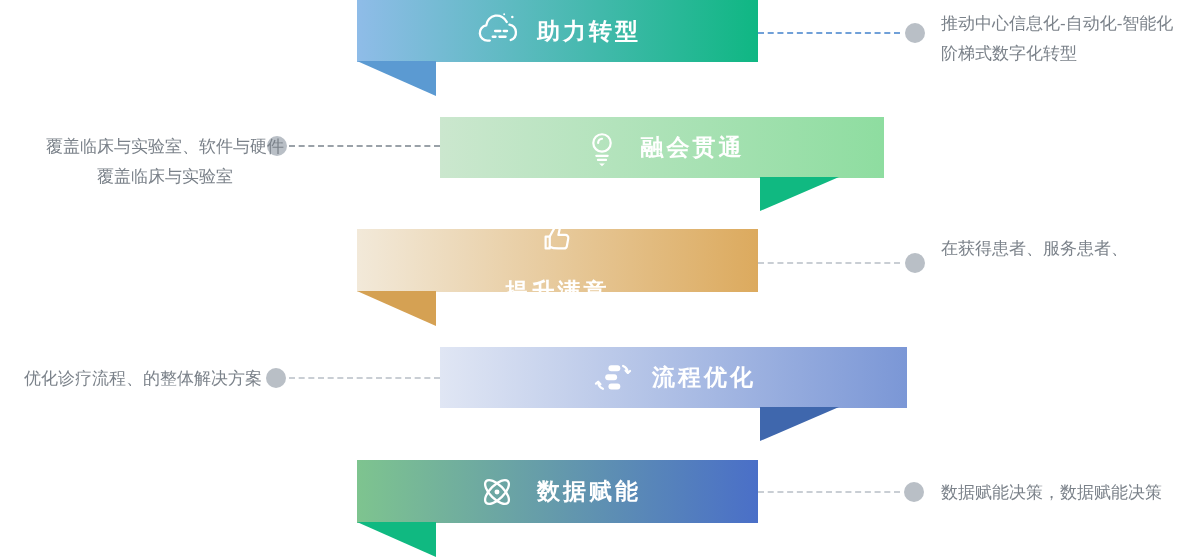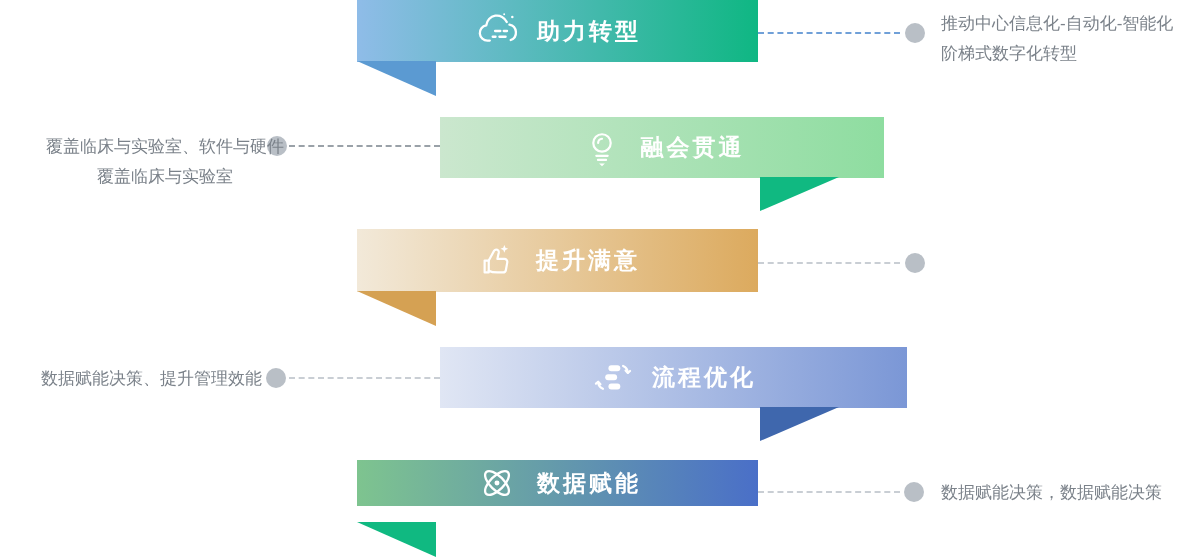--- a/index.html
+++ b/index.html
@@ -29,33 +29,33 @@
   .r0 .dash{left:758px;top:32px;width:142px;}
   .r0 .dot{left:905px;top:23px;}
   .r0 .note{left:941px;top:9px;text-align:left;}
 
   .r1 .banner{left:440px;top:117px;width:444px;height:61px;}
   .r1 .fold{left:760px;top:177px;}
   .r1 .dash{left:289px;top:145px;width:151px;}
   .r1 .dot{left:267px;top:136px;}
   .r1 .note{left:0;top:132px;width:262px;text-align:center;margin-left:34px;}
 
-  .r2 .banner{left:357px;top:229px;width:401px;height:63px;}
+  .r2 .banner{left:357px;top:229px;width:401px;height:63px;flex-direction:column;}
   .r2 .fold{left:357px;top:291px;}
   .r2 .dash{left:758px;top:262px;width:142px;}
   .r2 .dot{left:905px;top:253px;}
   .r2 .note{left:941px;top:234px;text-align:left;}
 
   .r3 .banner{left:440px;top:347px;width:467px;height:61px;}
   .r3 .fold{left:760px;top:407px;}
   .r3 .dash{left:289px;top:377px;width:151px;}
   .r3 .dot{left:266px;top:368px;}
   .r3 .note{left:0;top:368px;width:262px;text-align:right;line-height:22px;}
 
-  .r4 .banner{left:357px;top:460px;width:401px;height:46px;}
+  .r4 .banner{left:357px;top:460px;width:401px;height:63px;}
   .r4 .fold{left:357px;top:522px;}
   .r4 .dash{left:758px;top:491px;width:142px;}
   .r4 .dot{left:904px;top:482px;}
   .r4 .note{left:941px;top:482px;text-align:left;line-height:22px;}
 </style>
 </head>
 <body>
 
 <div class="stage">
 
@@ -120,20 +120,21 @@
         </svg>
       </span>
       <span class="label">提升满意</span>
     </div>
     <svg class="fold" viewBox="0 0 79 35">
         <polygon points="0,0 79,0 79,35"></polygon>
       </svg>
     <div class="dash"></div>
     <div class="dot"></div>
     <div class="note">
+      <div>在获得患者、服务患者、</div>
     </div>
   </div>
 
   <div class="row r3" style="--g1: #E0E6F4; --g2: #7B97D6; --fold: #3F67AD; --line: #C9CED4;">
     <div class="banner">
       <span class="icon">
         <svg width="44" height="44" viewBox="0 0 48 48" fill="none" stroke="#fff" stroke-width="2.4" stroke-linecap="round" stroke-linejoin="round">
           <rect x="19" y="10" width="13" height="6.5" rx="3.2" fill="#fff" stroke="none"></rect>
           <rect x="15.5" y="20" width="13" height="6.5" rx="3.2" fill="#fff" stroke="none"></rect>
           <rect x="19" y="30" width="13" height="6.5" rx="3.2" fill="#fff" stroke="none"></rect>
@@ -144,21 +145,21 @@
         </svg>
       </span>
       <span class="label">流程优化</span>
     </div>
     <svg class="fold" viewBox="0 0 79 35">
         <polygon points="0,0 79,0 0,34"></polygon>
       </svg>
     <div class="dash"></div>
     <div class="dot"></div>
     <div class="note">
-      <div>数据赋能决策、提升管理效能</div>
+      <div>优化诊疗流程、的整体解决方案</div>
     </div>
   </div>
 
   <div class="row r4" style="--g1: #7EC48F; --g2: #4A6FC8; --fold: #10B981; --line: #C9CED4;">
     <div class="banner">
       <span class="icon">
         <svg width="46" height="46" viewBox="0 0 48 48" fill="none" stroke="#fff" stroke-width="2.4" stroke-linecap="round" stroke-linejoin="round">
           <ellipse cx="24" cy="24" rx="16" ry="7.2" transform="rotate(-45 24 24)"></ellipse>
           <ellipse cx="24" cy="24" rx="16" ry="7.2" transform="rotate(45 24 24)"></ellipse>
           <circle cx="24" cy="24" r="2.6" fill="#fff" stroke="none"></circle>

